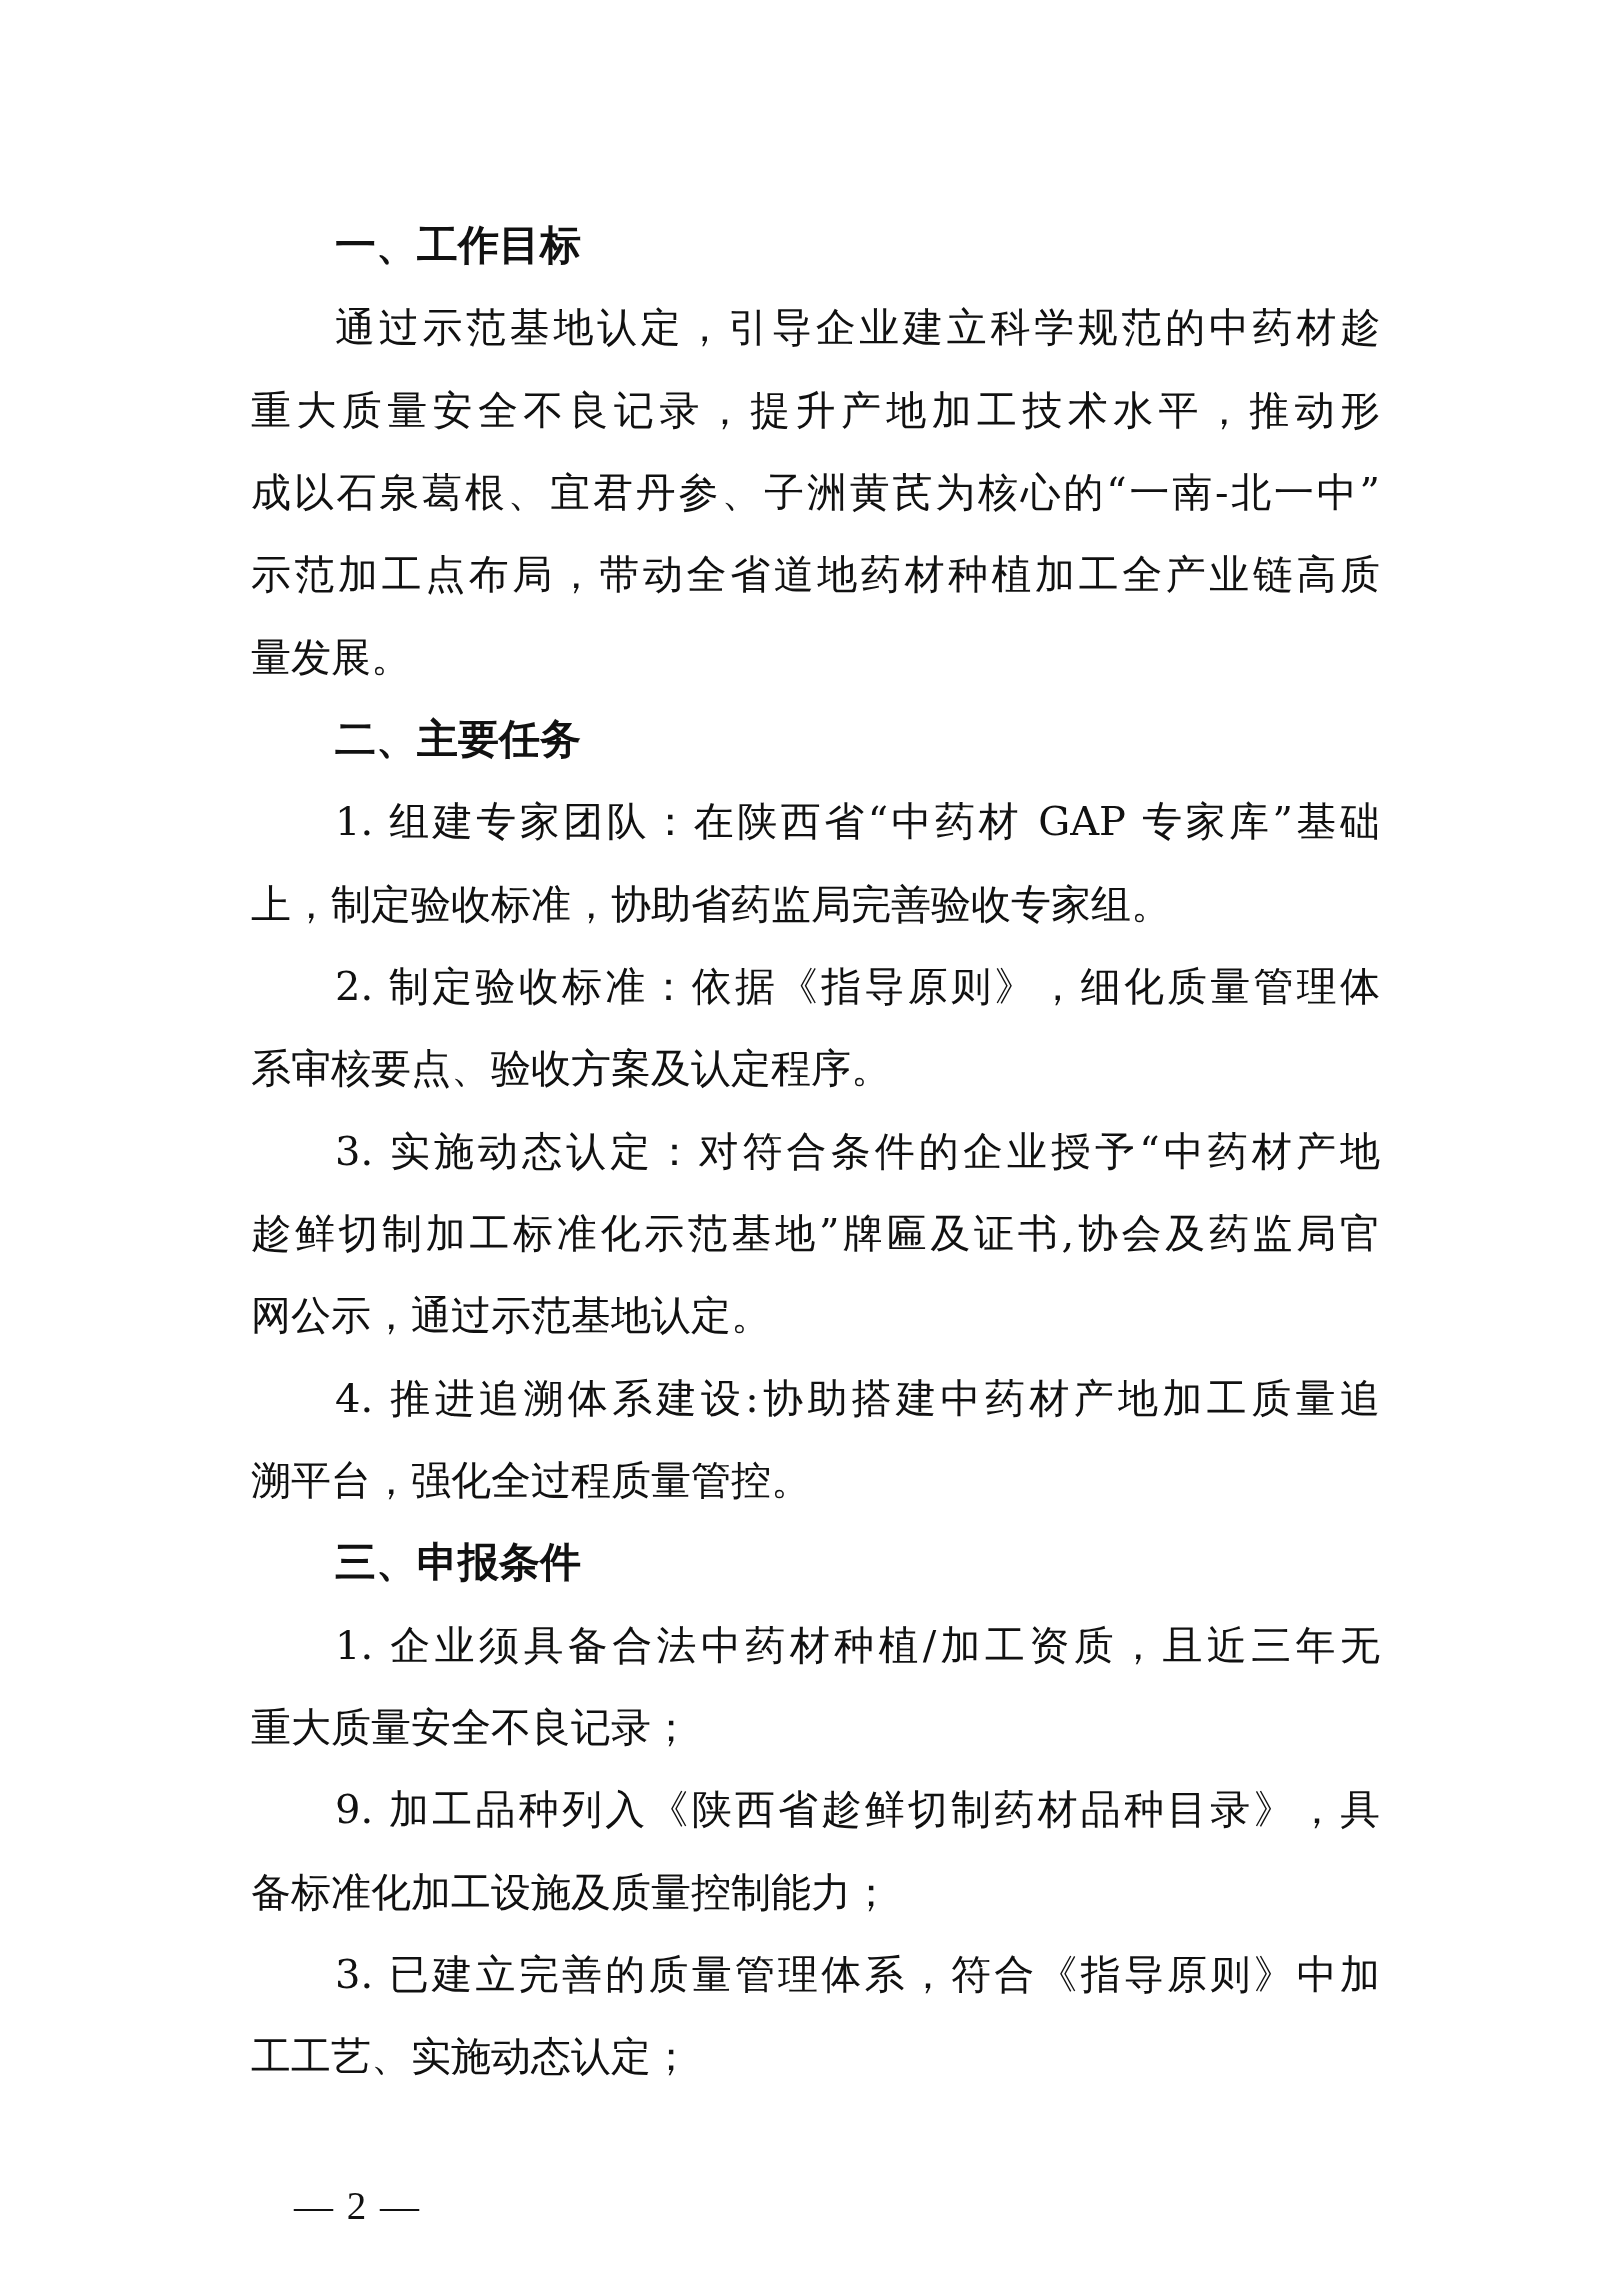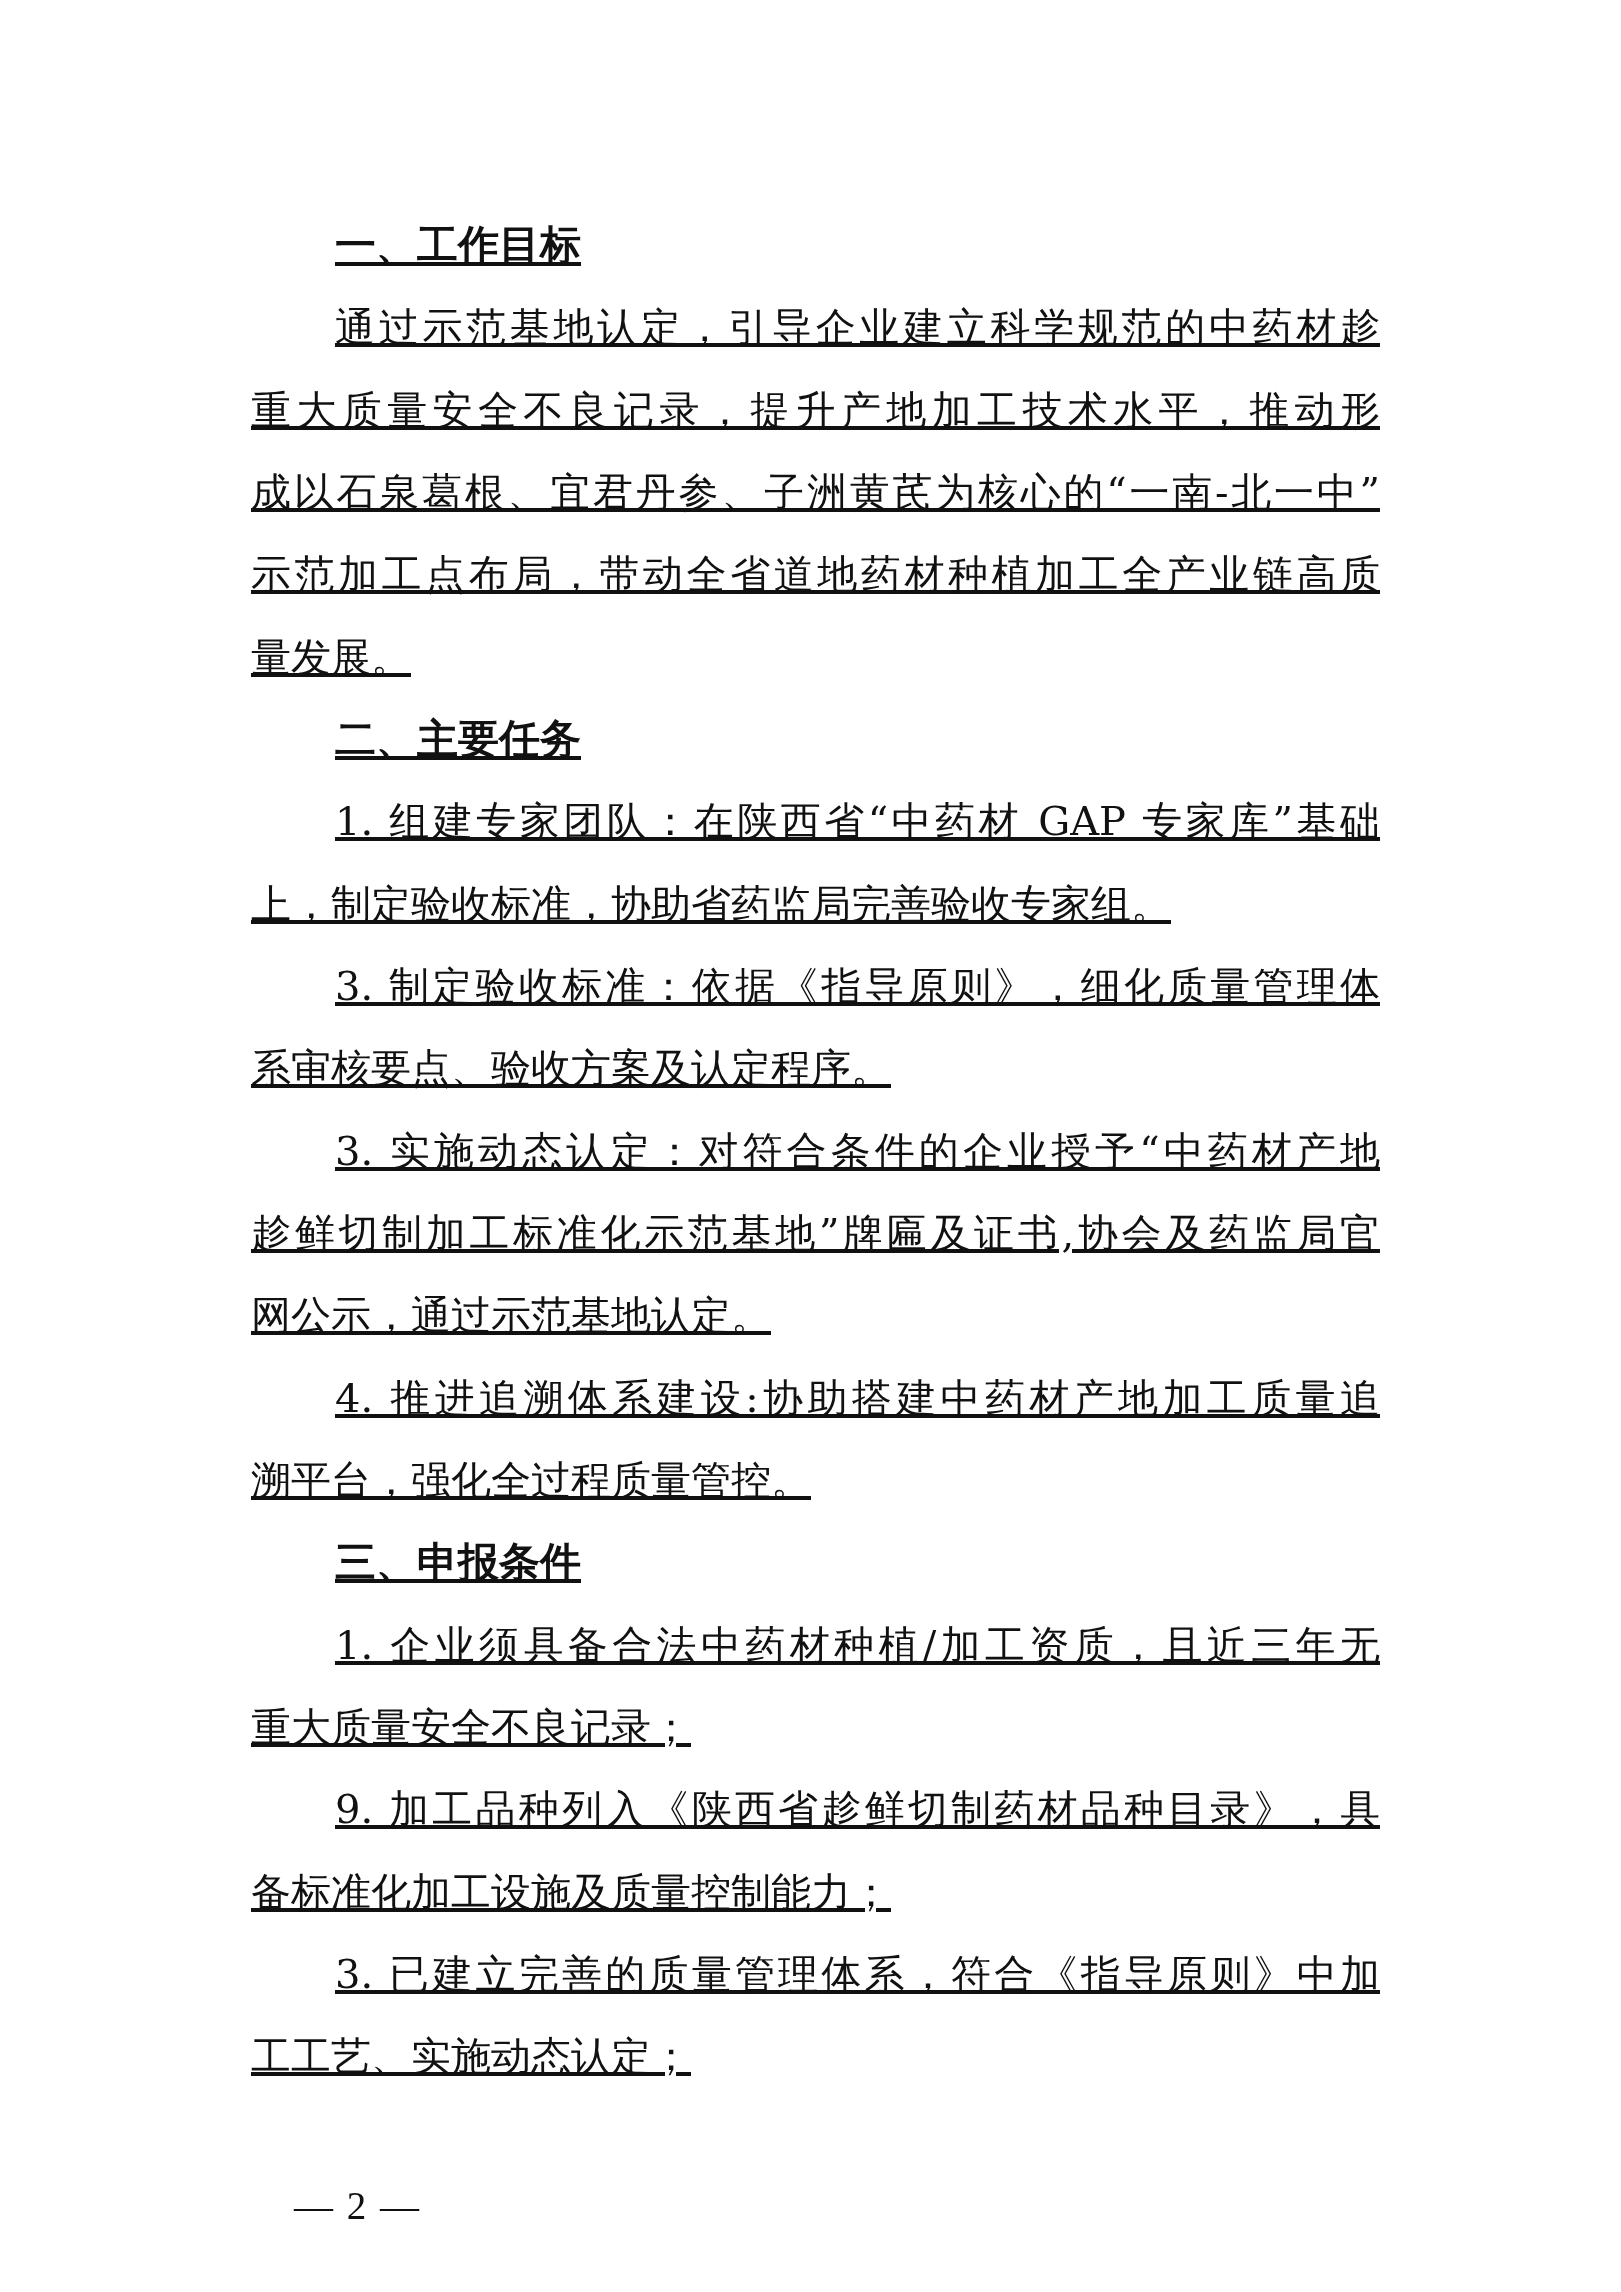--- a/index.html
+++ b/index.html
@@ -1,21 +1,21 @@
 <!DOCTYPE html>
 <html><head>
 <meta charset="utf-8">
 <style>
   html, body { margin:0; padding:0; background:#ffffff; }
   body { width:1621px; height:2293px; position:relative; overflow:hidden; color:#111; }
   .page { position:absolute; left:251px; top:0; width:1129px; }
   .line {
     position:absolute; left:0; width:1129px; height:82px; line-height:82px;
     font-family:"DejaVu Serif","Liberation Serif",serif; font-size:40px;
-    white-space:nowrap; text-align:justify; text-align-last:justify;text-decoration:underline;
+    white-space:nowrap; text-align:justify; text-align-last:justify;
   }
   .line.last { text-align-last:left; }
   .indent { left:84px; width:1045px; }
   .heading {
     font-family:"DejaVu Sans","Liberation Sans",sans-serif; font-weight:bold; font-size:41px;
     text-align:left; text-align-last:left;
   }
   .pagenum {
     position:absolute; left:294px; top:2176px; height:59px; line-height:59px;
     font-family:"Liberation Serif","DejaVu Serif",serif; font-size:39px; letter-spacing:2px;
@@ -29,21 +29,21 @@
   <div class="line heading indent" style="top:204px">一、工作目标</div>
   <div class="line indent" style="top:286px">通过示范基地认定，引导企业建立科学规范的中药材趁</div>
   <div class="line" style="top:369px">重大质量安全不良记录，提升产地加工技术水平，推动形</div>
   <div class="line" style="top:451px">成以石泉葛根、宜君丹参、子洲黄芪为核心的“一南-北一中”</div>
   <div class="line" style="top:533px">示范加工点布局，带动全省道地药材种植加工全产业链高质</div>
   <div class="line last" style="top:616px">量发展。</div>
 
   <div class="line heading indent" style="top:698px">二、主要任务</div>
   <div class="line indent" style="top:780px">1. 组建专家团队：在陕西省“中药材 GAP 专家库”基础</div>
   <div class="line last" style="top:863px">上，制定验收标准，协助省药监局完善验收专家组。</div>
-  <div class="line indent" style="top:945px">3. 制定验收标准：依据《指导原则》，细化质量管理体</div>
+  <div class="line indent" style="top:945px">2. 制定验收标准：依据《指导原则》，细化质量管理体</div>
   <div class="line last" style="top:1027px">系审核要点、验收方案及认定程序。</div>
   <div class="line indent" style="top:1110px">3. 实施动态认定：对符合条件的企业授予“中药材产地</div>
   <div class="line" style="top:1192px">趁鲜切制加工标准化示范基地”牌匾及证书,协会及药监局官</div>
   <div class="line last" style="top:1274px">网公示，通过示范基地认定。</div>
   <div class="line indent" style="top:1357px">4. 推进追溯体系建设:协助搭建中药材产地加工质量追</div>
   <div class="line last" style="top:1439px">溯平台，强化全过程质量管控。</div>
 
   <div class="line heading indent" style="top:1521px">三、申报条件</div>
   <div class="line indent" style="top:1604px">1. 企业须具备合法中药材种植/加工资质，且近三年无</div>
   <div class="line last" style="top:1686px">重大质量安全不良记录；</div>

